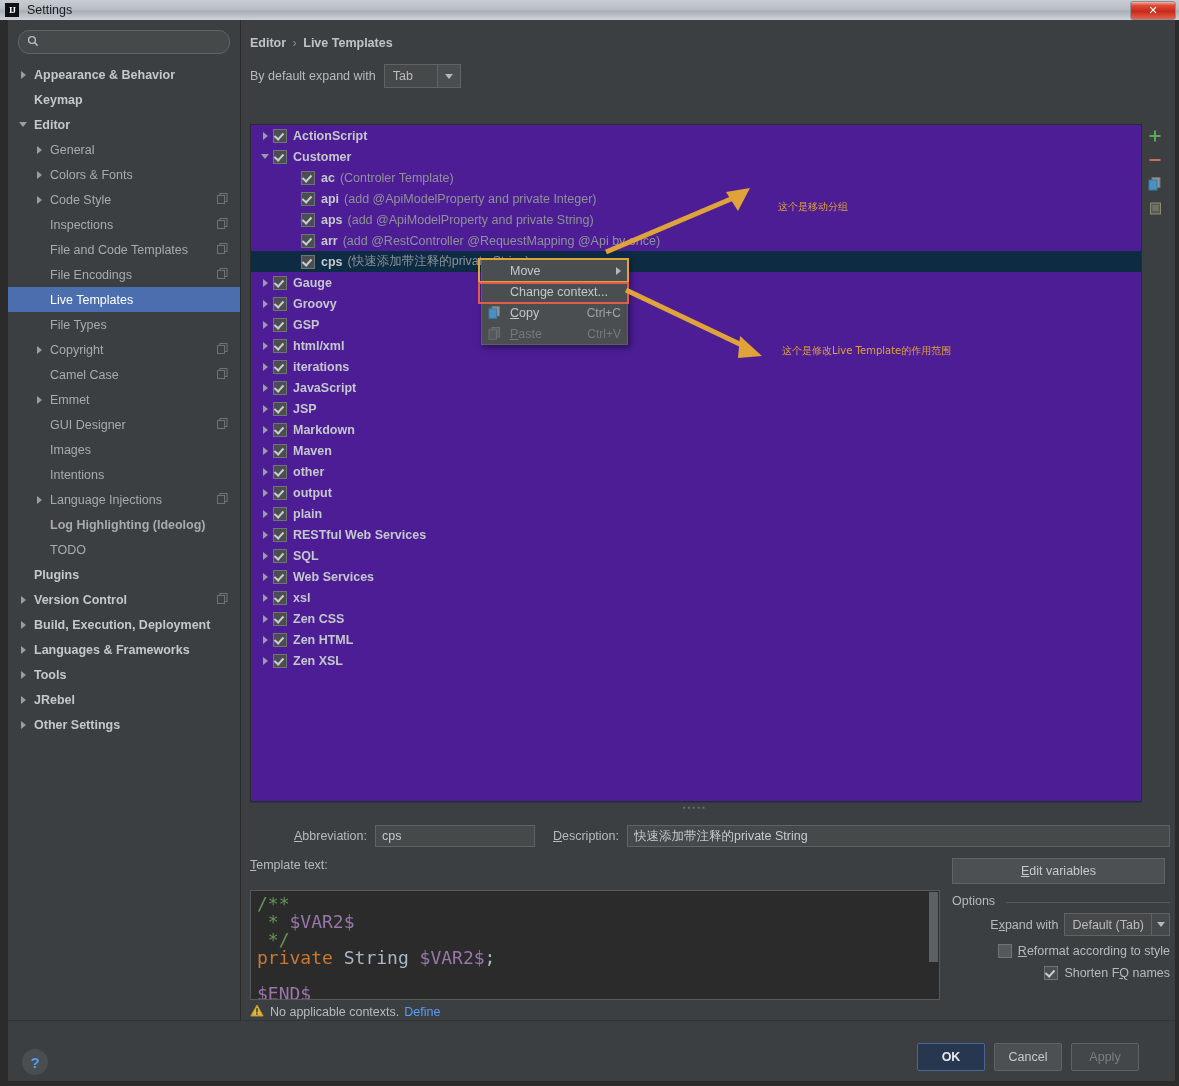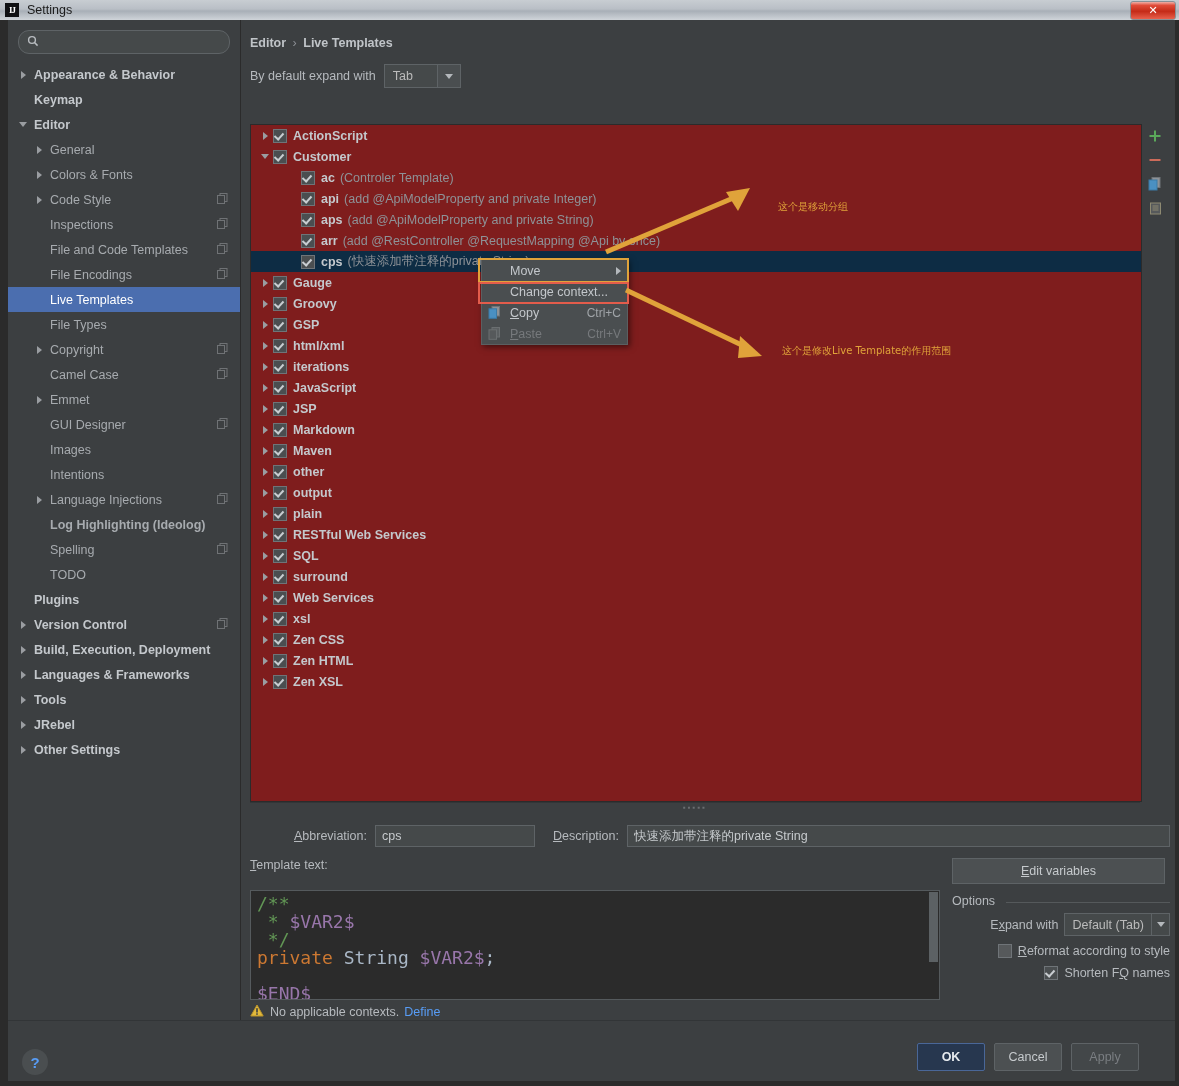--- a/index.html
+++ b/index.html
@@ -90,21 +90,21 @@
   .combo .cv{flex:1;display:flex;align-items:center;padding:0 8px;font-size:12.5px;color:#bbb;}
   .combo .cb{
     width:22px;border-left:1px solid #5e6366;background:#4a4e50;
     display:flex;align-items:center;justify-content:center;
   }
   .combo .cb i{display:block;width:0;height:0;border-left:4px solid transparent;border-right:4px solid transparent;border-top:5px solid #b4b8bc;}
 
   
   .tpanel{
     position:absolute;left:9px;top:104px;width:890px;height:676px;
-    background:#7f1d1d;border:1px solid #2b2b2b;overflow:hidden;
+    background:#4c1d95;border:1px solid #2b2b2b;overflow:hidden;
   }
   .trow{height:21px;display:flex;align-items:center;padding-left:6px;white-space:nowrap;}
   .trow.sel{background:#0d2c44;}
   .tarr{width:16px;flex:0 0 16px;display:flex;align-items:center;justify-content:center;}
   .tarr i{display:block;width:0;height:0;border-left:5px solid #9a9da1;border-top:4px solid transparent;border-bottom:4px solid transparent;}
   .tarr.down i{border-left:4px solid transparent;border-right:4px solid transparent;border-top:5px solid #9a9da1;border-bottom:0;}
   .chk{
     width:12px;height:12px;flex:0 0 12px;border:1px solid #6f7478;background:#4a4e50;
     margin-right:6px;position:relative;
   }
@@ -350,28 +350,20 @@
                 <rect x="3" y="0.5" width="7" height="8" fill="none" stroke="#9a9da1"></rect>
                 <rect x="0.5" y="2.5" width="7" height="8" fill="#3c3f41" stroke="#9a9da1"></rect>
               </svg></span>
           </div>
           <div class="node" style="padding-left: 24px; font-weight: bold;">
             <span class="arrow"></span>
             <span class="n-label dim" style="margin-left: 4px;">Log Highlighting (Ideolog)</span>
           </div>
           <div class="node" style="padding-left: 24px;">
             <span class="arrow"></span>
-            <span class="n-label dim" style="margin-left: 4px;">Spelling</span>
-            <span class="copy-badge"><svg width="11" height="11" viewBox="0 0 11 11">
-                <rect x="3" y="0.5" width="7" height="8" fill="none" stroke="#9a9da1"></rect>
-                <rect x="0.5" y="2.5" width="7" height="8" fill="#3c3f41" stroke="#9a9da1"></rect>
-              </svg></span>
-          </div>
-          <div class="node" style="padding-left: 24px;">
-            <span class="arrow"></span>
             <span class="n-label dim" style="margin-left: 4px;">TODO</span>
           </div>
           <div class="node" style="padding-left: 8px;">
             <span class="arrow"></span>
             <span class="n-label bold" style="margin-left: 4px;">Plugins</span>
           </div>
           <div class="node" style="padding-left: 8px;">
             <span class="arrow">
               <i></i>
             </span>
@@ -568,27 +560,20 @@
               </span>
               <span class="chk on"></span>
               <span class="tname">RESTful Web Services</span>
             </div>
             <div class="trow">
               <span class="tarr">
                 <i></i>
               </span>
               <span class="chk on"></span>
               <span class="tname">SQL</span>
-            </div>
-            <div class="trow">
-              <span class="tarr">
-                <i></i>
-              </span>
-              <span class="chk on"></span>
-              <span class="tname">surround</span>
             </div>
             <div class="trow">
               <span class="tarr">
                 <i></i>
               </span>
               <span class="chk on"></span>
               <span class="tname">Web Services</span>
             </div>
             <div class="trow">
               <span class="tarr">

